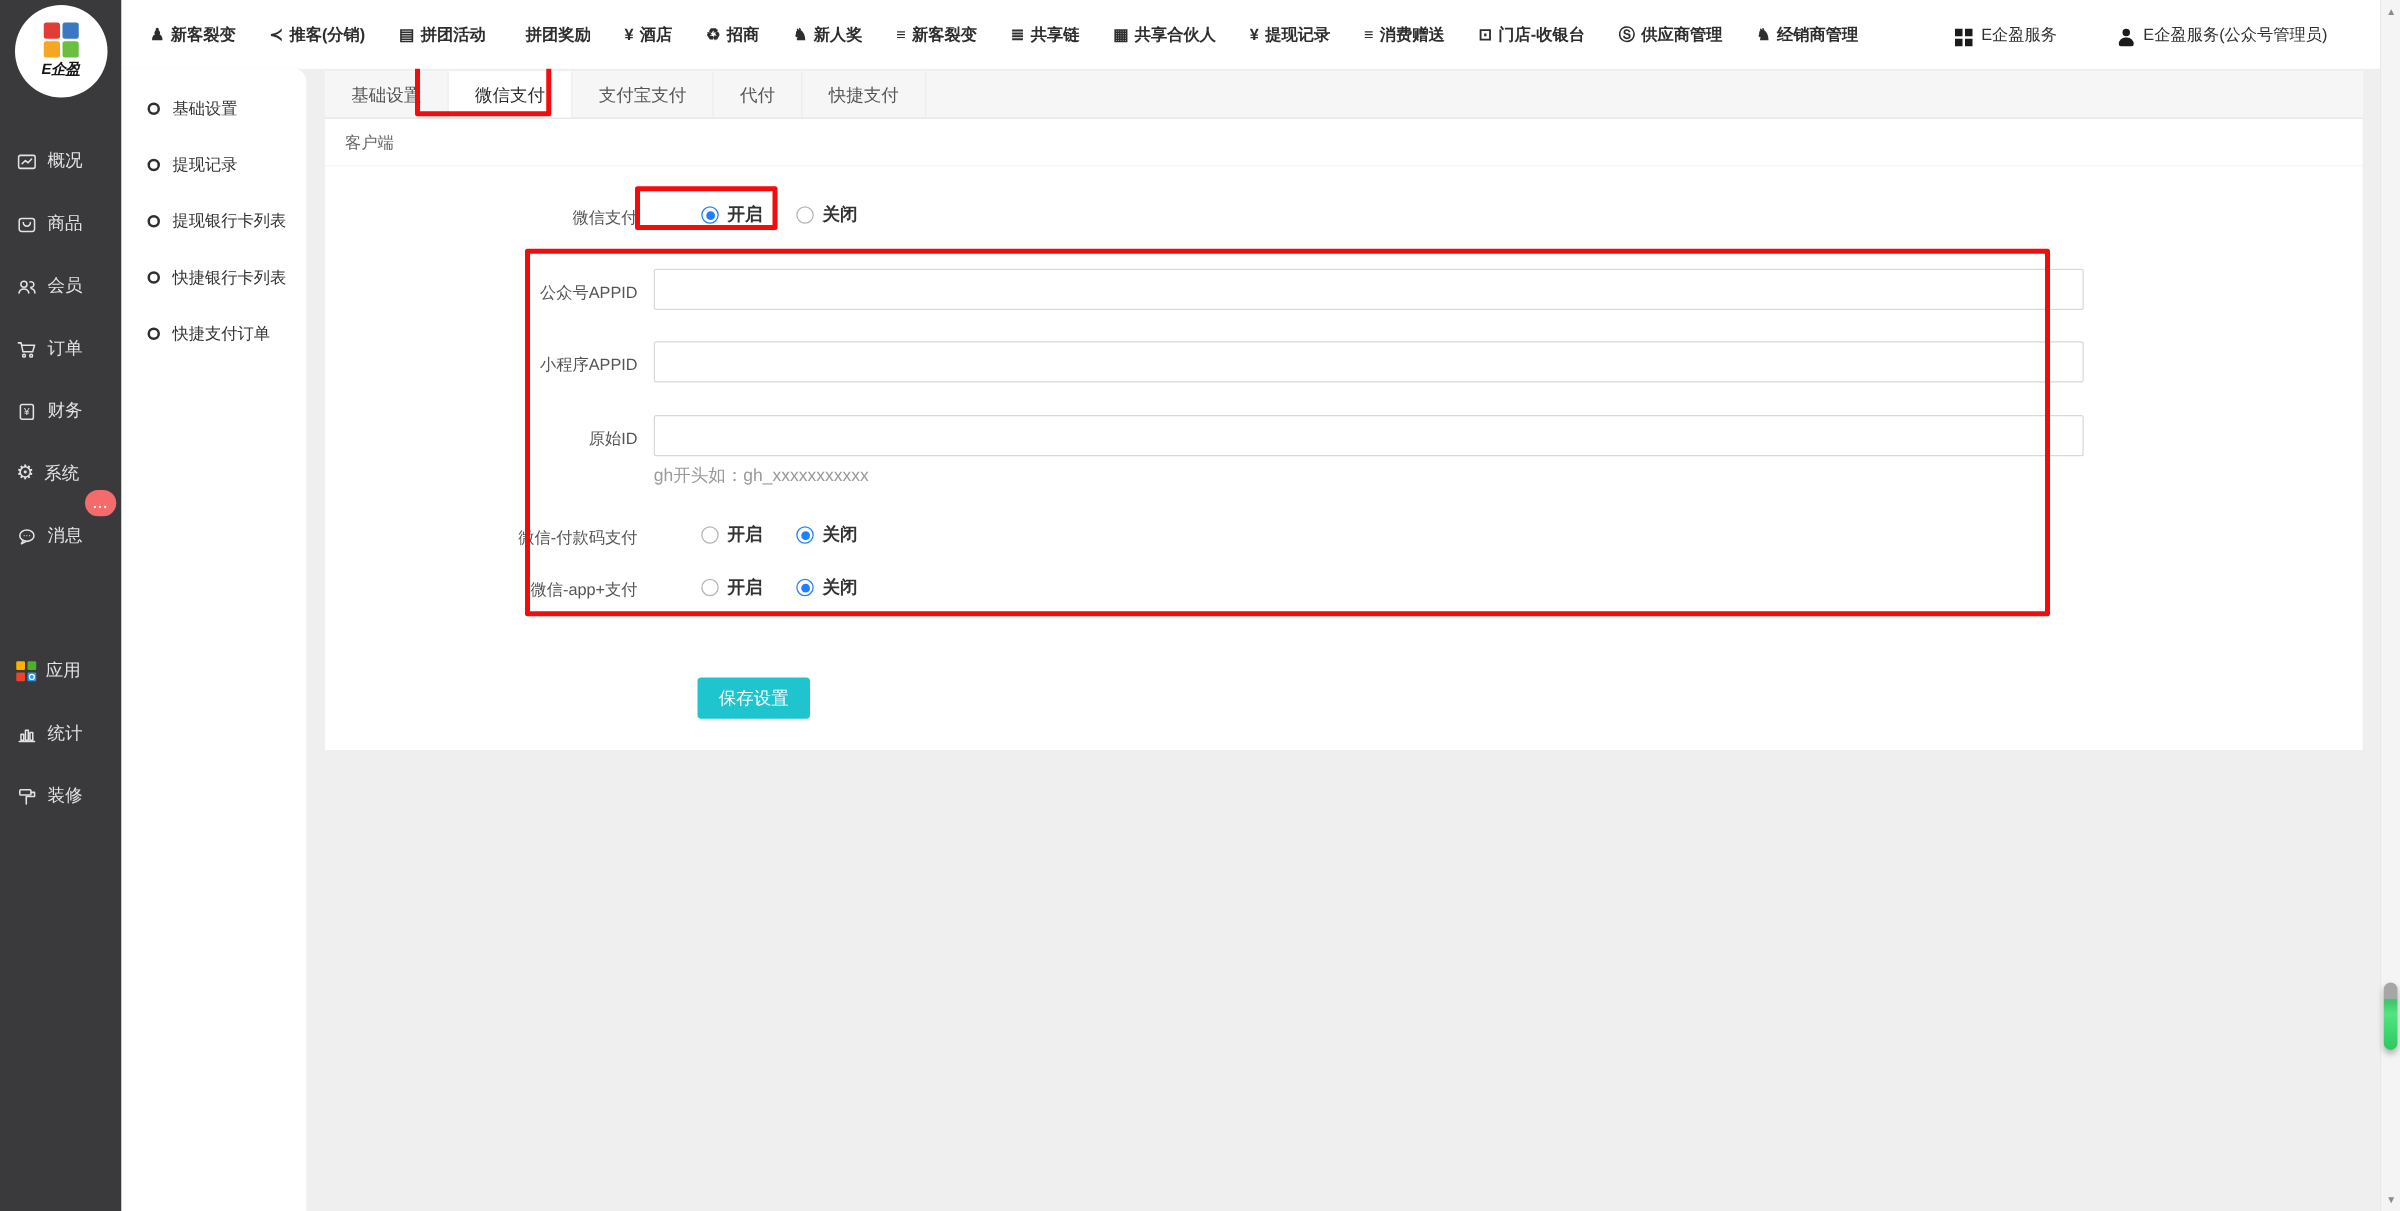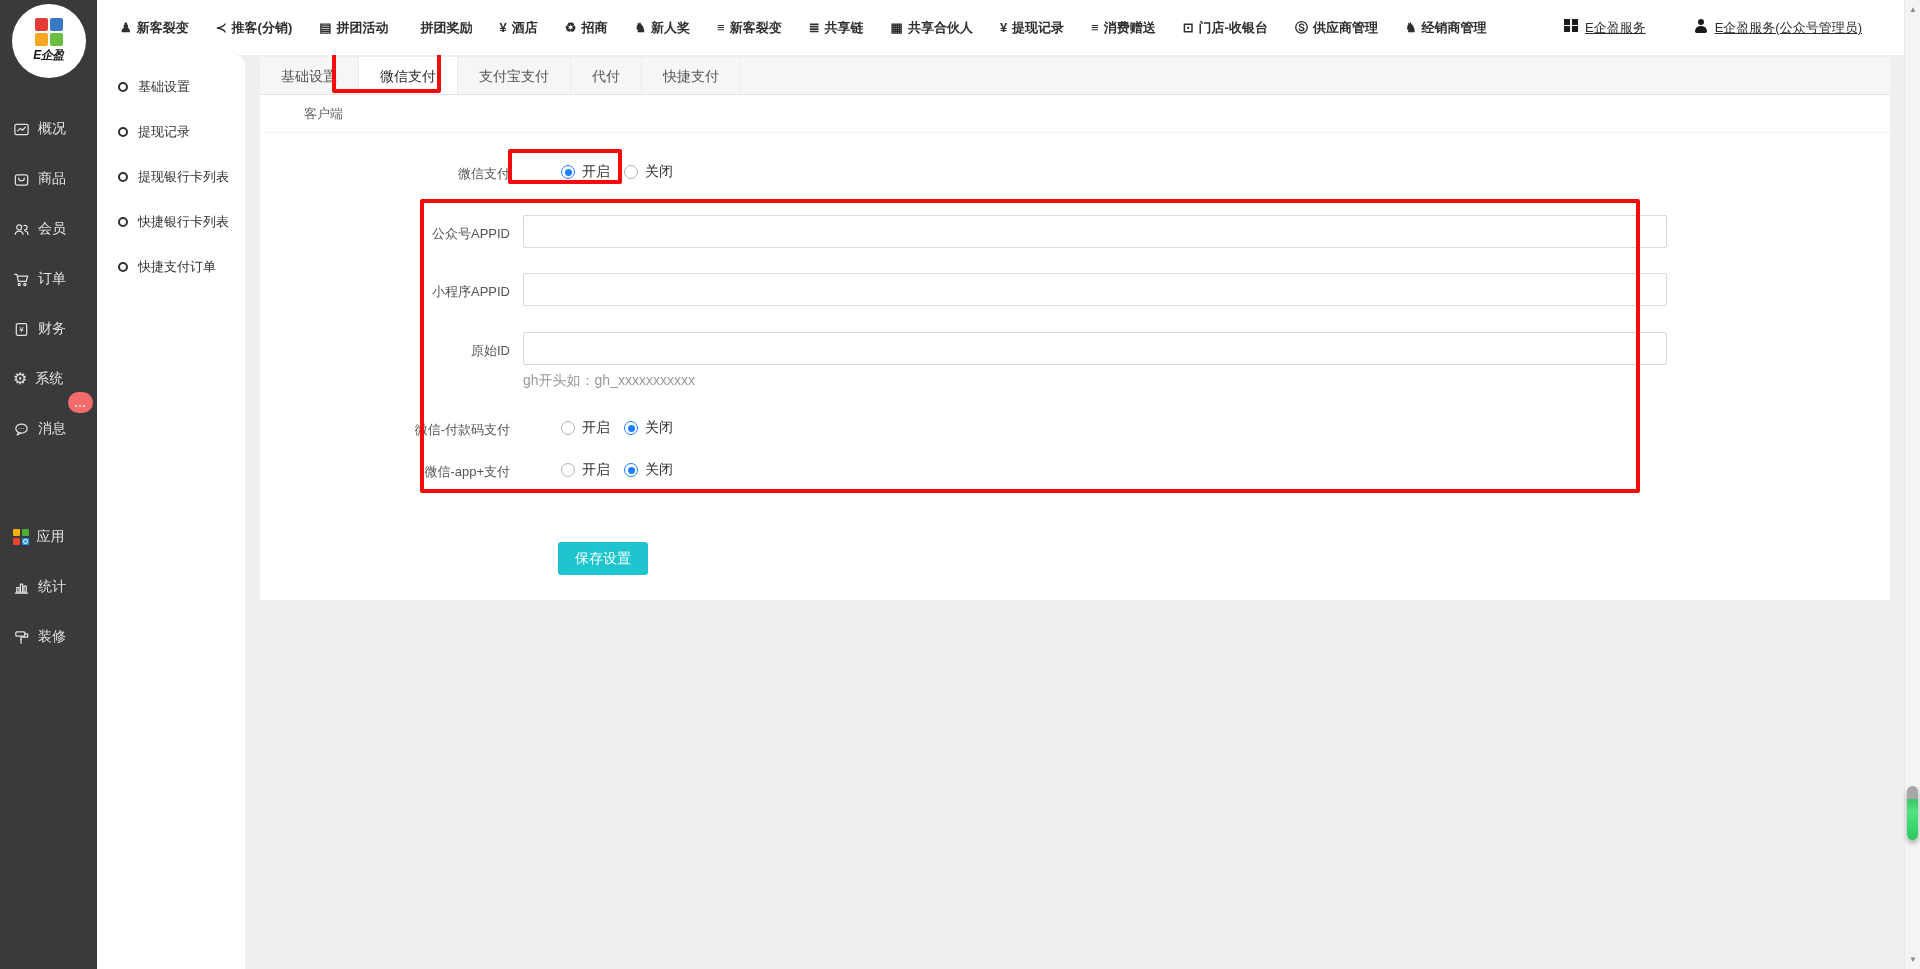--- a/index.html
+++ b/index.html
@@ -31,44 +31,44 @@
   .ap4::after{content:""; position:absolute; left:1.5px; top:1.5px; width:3px; height:3px; border:1px solid #fff; border-radius:50%;}
   .gear-glyph { font-size:16px; line-height:1; color:#e3e3e3; }
   
   .topbar { position:absolute; left:97px; top:0; width:1807px; height:55px; background:#fff; z-index:5;
     display:flex; align-items:center; }
   .nav-list { display:flex; align-items:center; gap:27px; padding-left:23px; }
   .nav-item { display:flex; align-items:center; gap:5px; font-size:13px; font-weight:bold; color:#2e2e2e;
     cursor:pointer; white-space:nowrap; }
   .nav-icon { font-size:13px; color:#2e2e2e; }
   .topbar-right { margin-left:auto; display:flex; align-items:center; gap:48px; padding-right:42px; }
-  .tr-item { display:flex; align-items:flex-start; gap:7px; font-size:13px; color:#2e2e2e; cursor:pointer; white-space:nowrap;text-decoration:underline; }
+  .tr-item { display:flex; align-items:flex-end; gap:7px; font-size:13px; color:#2e2e2e; cursor:pointer; white-space:nowrap; }
   .grid4-icon { display:grid; grid-template-columns:6px 6px; grid-template-rows:6px 6px; gap:1.5px; }
   .grid4-icon span { background:#1b1b1b; }
   .user-icon { width:14px; height:14px; position:relative; }
   .user-icon::before { content:""; position:absolute; left:4px; top:0; width:6px; height:6px; background:#1b1b1b; border-radius:50%; }
   .user-icon::after { content:""; position:absolute; left:1px; top:7px; width:12px; height:7px; background:#1b1b1b;
     border-radius:6px 6px 2px 2px; }
   
   .sub-sidebar { position:absolute; left:97px; top:55px; width:148px; height:914px; background:#fff;
     border-top-right-radius:10px; z-index:4; padding-top:9px; }
   .sub-item { display:flex; align-items:center; gap:10px; height:45px; padding-left:21px; font-size:13px; color:#333; cursor:pointer; }
   .circle-icon { width:10px; height:10px; border:2px solid #2f2f2f; border-radius:50%; flex:0 0 auto; }
   
   .main-panel { position:absolute; left:260px; top:57px; width:1630px; height:543px; background:#fff; z-index:3; }
   .tabstrip { height:38px; background:#f6f6f6; border-bottom:1px solid #e4e4e4; display:flex; }
   .tab { padding:0 21px; line-height:38px; font-size:14px; color:#555; border-right:1px solid #ececec; cursor:pointer; }
   .tab.active { background:#fff; color:#2b2b2b; }
-  .section-row { height:38px; line-height:38px; padding-left:44px; font-size:13px; color:#666;
+  .section-row { height:38px; line-height:38px; padding-left:16px; font-size:13px; color:#666;
     border-bottom:1px solid #f5f5f5; }
   .form-label { position:absolute; left:0; width:250px; text-align:right; font-size:13px; color:#555; }
   .text-input { position:absolute; left:263px; width:1144px; height:33px; border:1px solid #d9d9d9;
     border-radius:2px; background:#fff; font-size:13px; padding:0 8px; outline:none; font-family:"Liberation Sans",sans-serif; }
   .hint { position:absolute; left:263px; font-size:14px; color:#9a9a9a; }
-  .radio-group { position:absolute; left:301px; display:flex; gap:14px; }
+  .radio-group { position:absolute; left:301px; display:flex; gap:27px;font-weight:bold; }
   .radio-opt { display:flex; align-items:center; gap:7px; font-size:14px; color:#333; cursor:pointer; }
   .radio { width:14px; height:14px; border:1px solid #b5b5b5; border-radius:50%; background:#fff; position:relative; flex:0 0 auto; }
   .radio.checked { border-color:#1e80ff; }
   .radio.checked::after { content:""; position:absolute; left:2.5px; top:2.5px; width:7px; height:7px;
     background:#1e80ff; border-radius:50%; }
   .save-btn { position:absolute; left:298px; top:485px; width:90px; height:33px; background:#1ec5cf; color:#fff;
     border:none; border-radius:3px; font-size:14px; cursor:pointer; font-family:"Liberation Sans",sans-serif; }
   
   .anno { position:absolute; border:4px solid #f40b0b; border-radius:2px; z-index:9; pointer-events:none; }
   .anno-tab   { left:72px;  top:-9px;  width:109px;  height:45px; }

